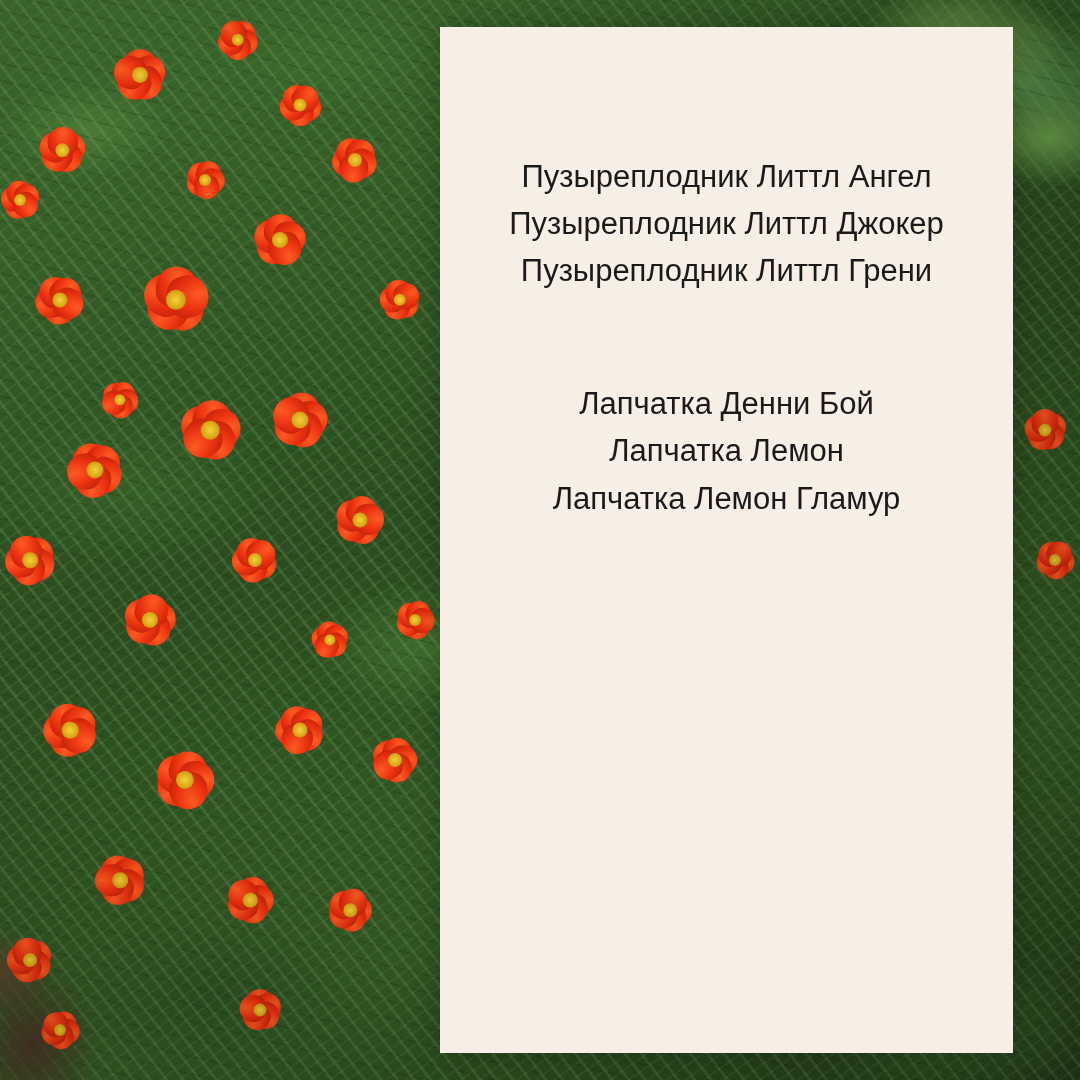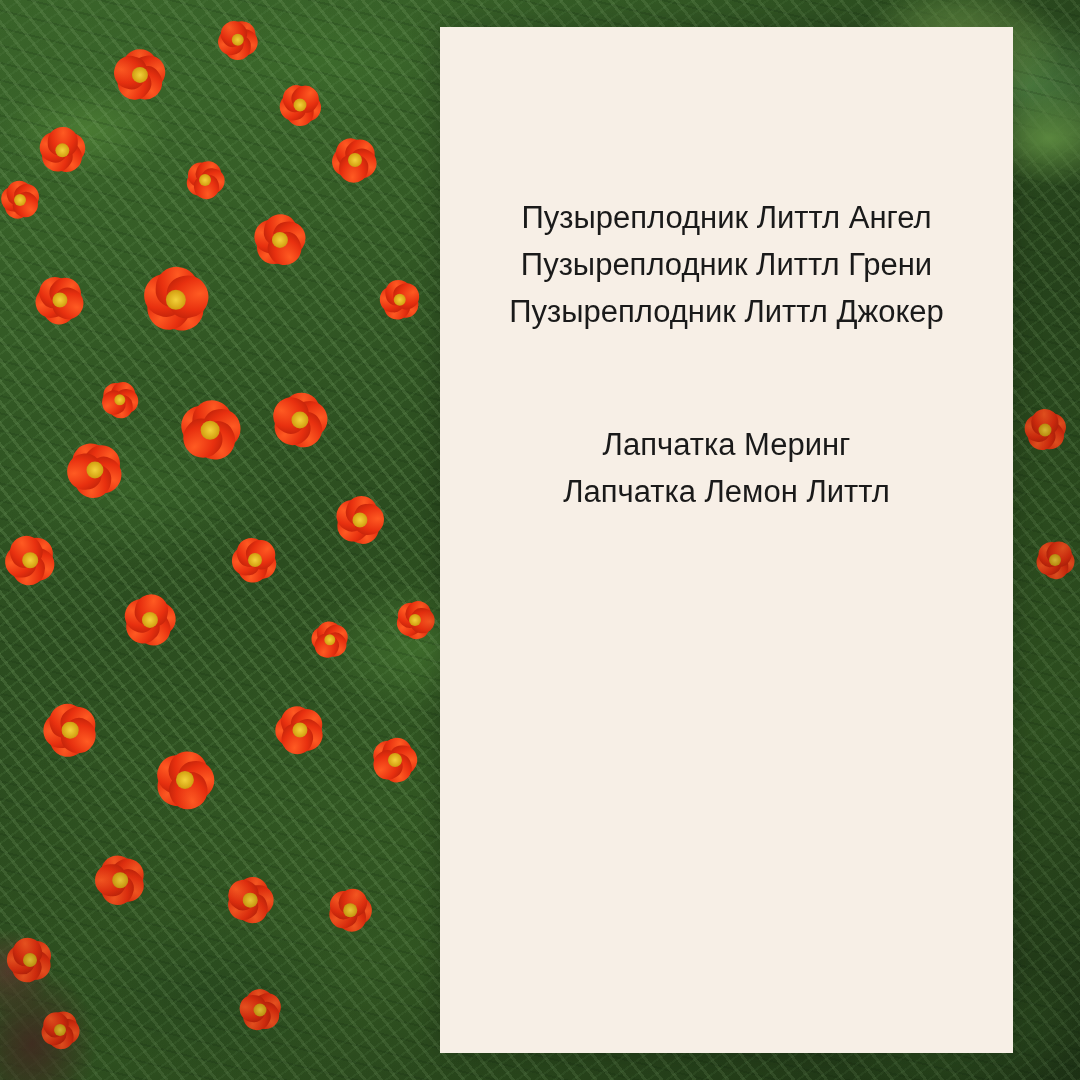--- a/index.html
+++ b/index.html
@@ -110,21 +110,21 @@
     line-height: 1.15;
     margin: 0;
   }
   .subtitle {
     font-size: 30px;
     font-weight: 700;
     margin: 12px 0 0 0;
     line-height: 1.15;
   }
   .group {
-    margin-top: 105px;
+    margin-top: 64px;
   }
   .group.second {
     margin-top: 86px;
   }
   .group .row {
     font-size: 31px;
     font-weight: 400;
     line-height: 1.52;
     color: #1a1a1a;
     white-space: nowrap;
@@ -407,24 +407,25 @@
         </div>
       </div>
     <div class="shade"></div>
   </div>
 
   <div class="card">
     <div class="card-inner">
 
       <div class="group first">
         <div class="row">Пузыреплодник Литтл Ангел</div>
+        <div class="row">Пузыреплодник Литтл Джокер</div>
         <div class="row">Пузыреплодник Литтл Грени</div>
-        <div class="row">Пузыреплодник Литтл Джокер</div>
       </div>
 
       <div class="group second">
-        <div class="row">Лапчатка Меринг</div>
-        <div class="row">Лапчатка Лемон Литтл</div>
+        <div class="row">Лапчатка Денни Бой</div>
+        <div class="row">Лапчатка Лемон</div>
+        <div class="row">Лапчатка Лемон Гламур</div>
       </div>
     </div>
   </div>
 
 </div>
 
 </body></html>

